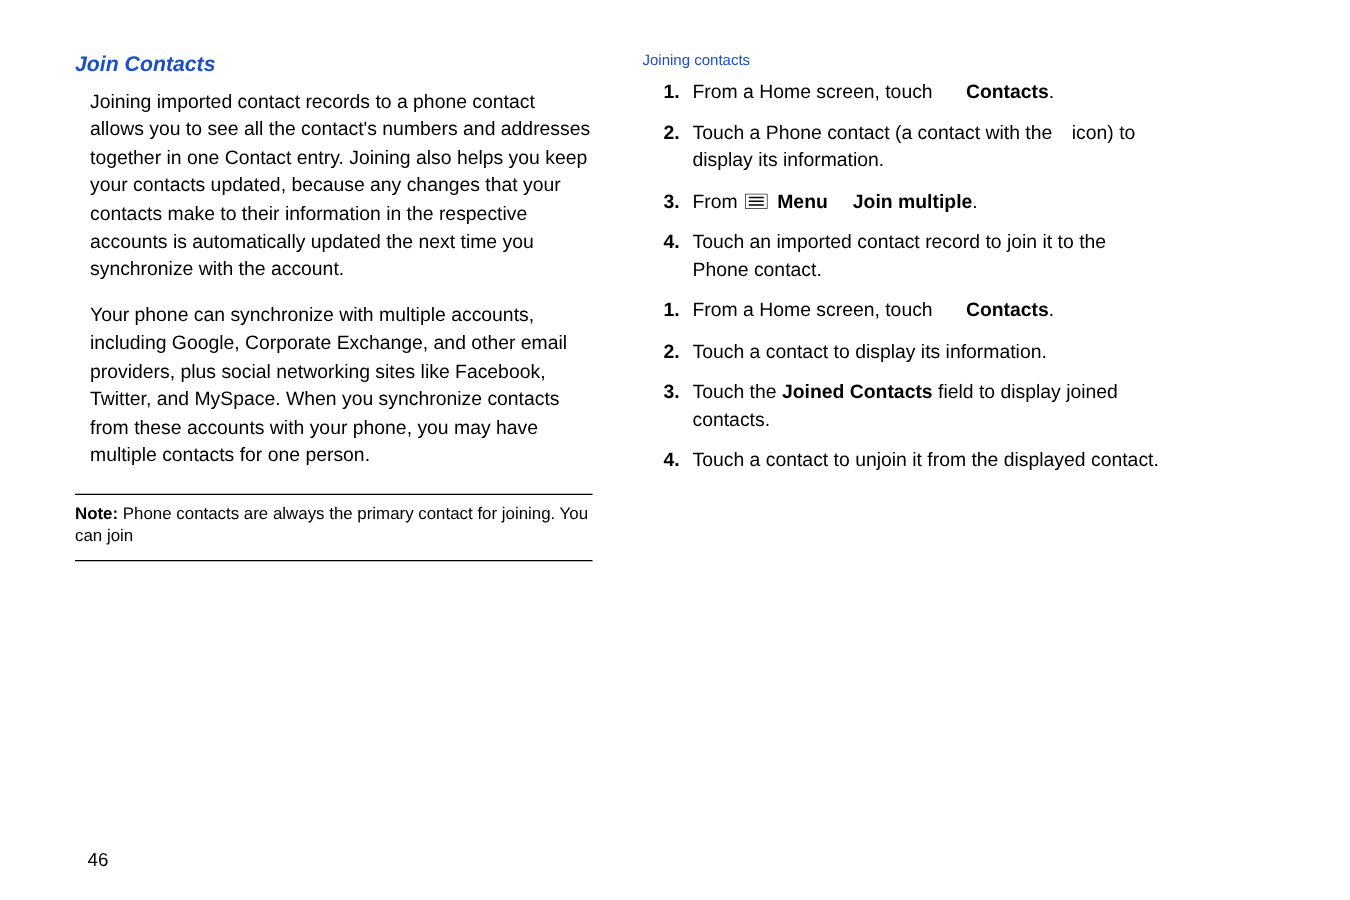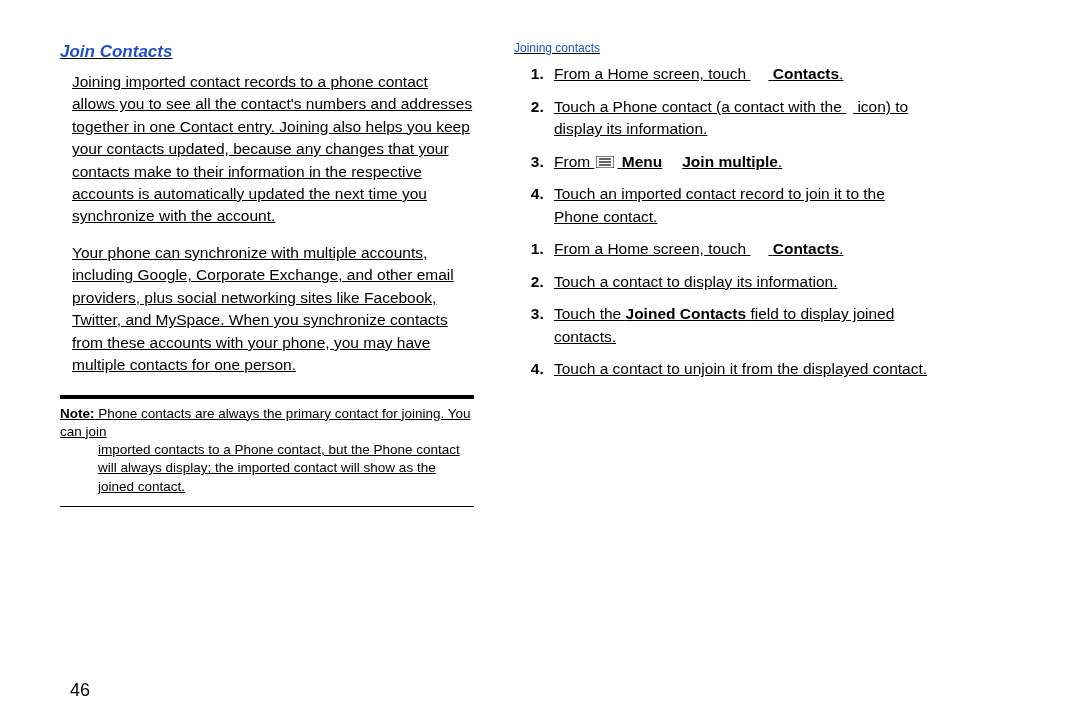--- a/index.html
+++ b/index.html
@@ -28,21 +28,21 @@
     font-weight: bold;
     font-style: italic;
     color: #1a4fc7;
     font-size: 17px;
     margin-bottom: 6px;
   }
   .para {
     margin: 0 0 14px 12px;
   }
   .note-block {
-    border-top: 4px solid #000000;
+    border-top: 1px solid #000000;
     border-bottom: 1px solid #000;
     padding: 6px 0 10px 0;
     margin-top: 18px;
     margin-left: 0px;
   }
   .note-inner {
     font-size: 13.5px;
     line-height: 1.35;
     margin-left: 0px;
   }
@@ -80,40 +80,39 @@
     display: inline-block;
     width: 7px;
     height: 14px;
     vertical-align: -2px;
   }
   .note-indent { display:block; margin-left:38px; }
   .page-num {
     position: absolute;
     left: 70px;
     top: 680px;
-    font-size: 18px;
+    font-size: 15px;
   }
-  .container { position: relative; width:968px; height:720px;text-decoration:underline; }
+  .container { position: relative; width:968px; height:720px; }
   .arrow-gap { display:inline-block; width:20px; }
 </style>
 </head>
 <body>
 <div class="container">
 
 <div class="page">
 
   <div class="col col-left">
     <div class="section-title">Join Contacts</div>
     <p class="para">Joining imported contact records to a phone contact allows you to see all the contact's numbers and addresses together in one Contact entry. Joining also helps you keep your contacts updated, because any changes that your contacts make to their information in the respective accounts is automatically updated the next time you synchronize with the account.</p>
     <p class="para">Your phone can synchronize with multiple accounts, including Google, Corporate Exchange, and other email providers, plus social networking sites like Facebook, Twitter, and MySpace. When you synchronize contacts from these accounts with your phone, you may have multiple contacts for one person.</p>
     <div class="note-block">
       <div class="note-inner">
         <span class="note-label">Note:</span>
         <span> Phone contacts are always the primary contact for joining. You can join</span>
-        <span class="note-indent">imported contacts to a Phone contact, but the Phone contact will always display; the imported contact will show as the joined contact.</span>
       </div>
     </div>
   </div>
 
   <div class="col col-right">
     <div class="sub-title">Joining contacts</div>
     <ol class="ol">
       <li>
         <span>From a Home screen, touch </span><span class="blank-icon"></span>
         <span class="bold">Contacts</span><span>.</span>

